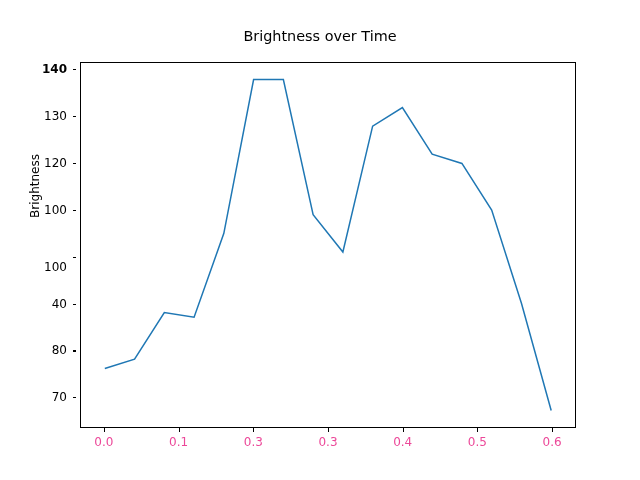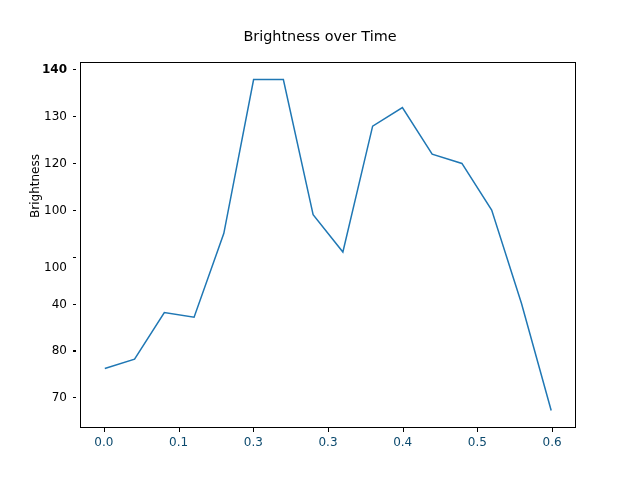--- a/index.html
+++ b/index.html
@@ -63,21 +63,21 @@
     background: #000000;
     left: 0;
   }
   .xtick-label {
     position: absolute;
     top: 8px;
     width: 50px;
     margin-left: -25px;
     text-align: center;
     font-size: 12px;
-    color: #0c4a6e;
+    color: #ec4899;
     line-height: 1;
   }
   .xtick-mark {
     position: absolute;
     top: 0;
     width: 1.1px;
     height: 3.5px;
     background: #000000;
   }
   #ytick-wrap {

